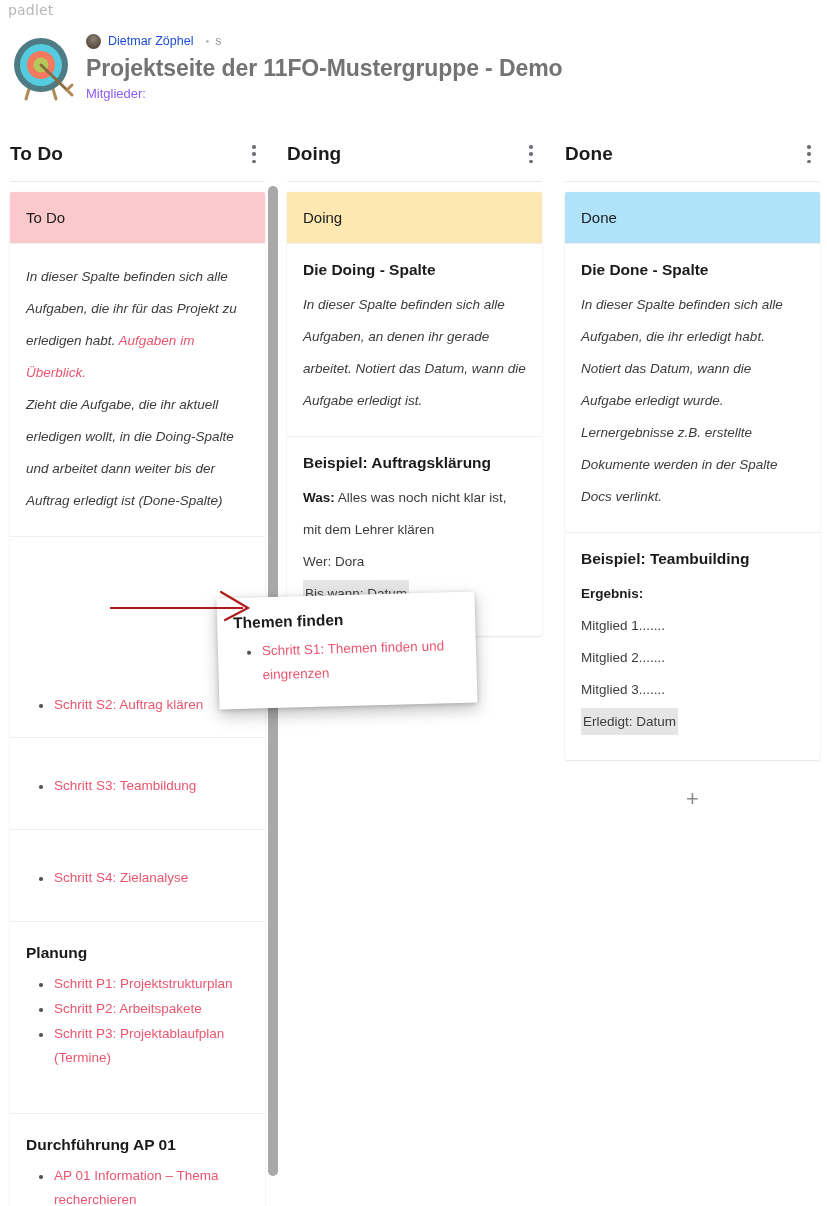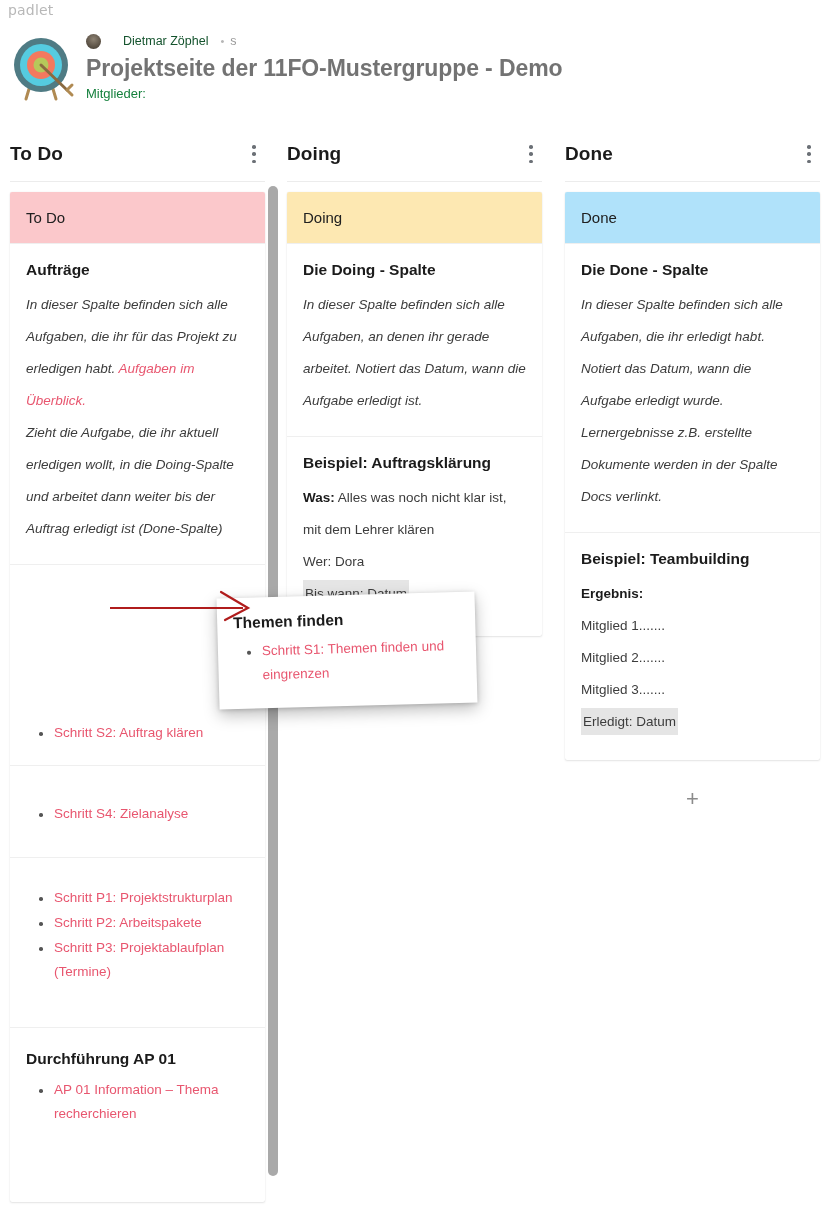--- a/index.html
+++ b/index.html
@@ -21,28 +21,28 @@
   
   .header { position: absolute; left: 0; top: 26px; width: 827px; height: 82px; }
   .board-icon { position: absolute; left: 10px; top: 5px; width: 66px; height: 70px; }
   .header-text { position: absolute; left: 86px; top: 6px; }
   .byline { display: flex; align-items: center; height: 18px; }
   .avatar {
     width: 15px; height: 15px; border-radius: 50%;
     background: radial-gradient(circle at 50% 35%, #8d8273 0%, #5d5347 60%, #3e382f 100%);
     display: inline-block; flex: 0 0 auto;
   }
-  .author { font-size: 12.5px; color: #14532d; margin-left: 22px; }
+  .author { font-size: 12.5px; color: #1d4ed8; margin-left: 7px; }
   .dot-sep { font-size: 11px; color: #b6b6b6; margin: 0 6px 0 12px; }
   .ago { font-size: 12.5px; color: #9a9a9a; }
   .board-title {
     font-size: 23px; font-weight: bold; color: #737373;
     margin-top: 5px; letter-spacing: -.1px; white-space: nowrap;
   }
-  .members { font-size: 13px; color: #15803d; margin-top: 4px; }
+  .members { font-size: 13px; color: #8b5cf6; margin-top: 4px; }
 
   
   .board { position: absolute; left: 0; top: 126px; width: 827px; height: 1080px; }
   .column { position: absolute; top: 0; width: 255px; }
   .col-todo  { left: 10px; }
   .col-doing { left: 287px; }
   .col-done  { left: 565px; }
 
   .col-header {
     position: relative; height: 56px; background: #fff;
@@ -155,41 +155,46 @@
             <i></i>
             <i></i>
             <i></i>
           </span>
       </div>
 
       <div class="card-stack">
         <div class="color-band band-todo">To Do</div>
 
         <div class="card">
-          <div class="card-title">Aufträge</div>
           <div class="card-body italic">
             <span>In dieser Spalte befinden sich alle Aufgaben, die ihr für das Projekt zu erledigen habt. </span><span class="lnk-i">Aufgaben im Überblick.</span><br>
             <span>Zieht die Aufgabe, die ihr aktuell erledigen wollt, in die Doing-Spalte und arbeitet dann weiter bis der Auftrag erledigt ist (Done-Spalte)</span>
           </div>
         </div>
 
         <div class="card" style="padding-top:150px;">
           <ul class="steps">
             <li>Schritt S2: Auftrag klären</li>
           </ul>
         </div>
 
-
         <div class="card single-step" style="padding-top:30px;padding-bottom:30px;">
           <ul class="steps">
+            <li>Schritt S3: Teambildung</li>
+          </ul>
+        </div>
+
+        <div class="card single-step" style="padding-top:30px;padding-bottom:30px;">
+          <ul class="steps">
             <li>Schritt S4: Zielanalyse</li>
           </ul>
         </div>
 
         <div class="card" style="padding-top:22px;padding-bottom:42px;">
+          <div class="card-title">Planung</div>
           <ul class="steps">
             <li>Schritt  P1: Projektstrukturplan</li>
             <li>Schritt  P2: Arbeitspakete</li>
             <li>Schritt  P3: Projektablaufplan (Termine)</li>
           </ul>
         </div>
 
         <div class="card" style="padding-top:22px;padding-bottom:75px;">
           <div class="card-title">Durchführung AP 01</div>
           <ul class="steps">

